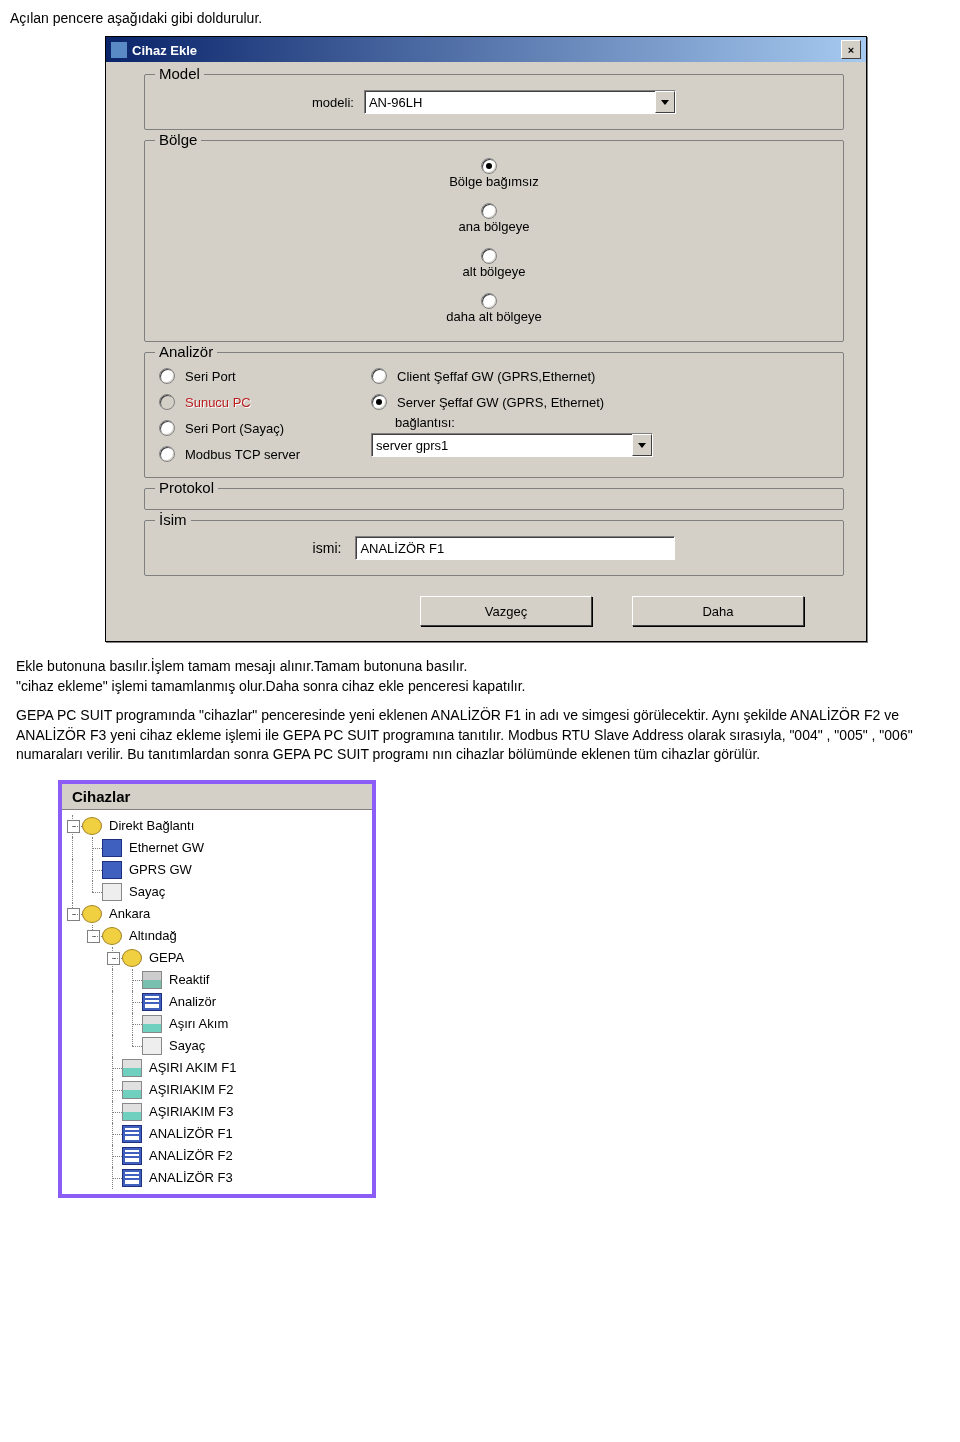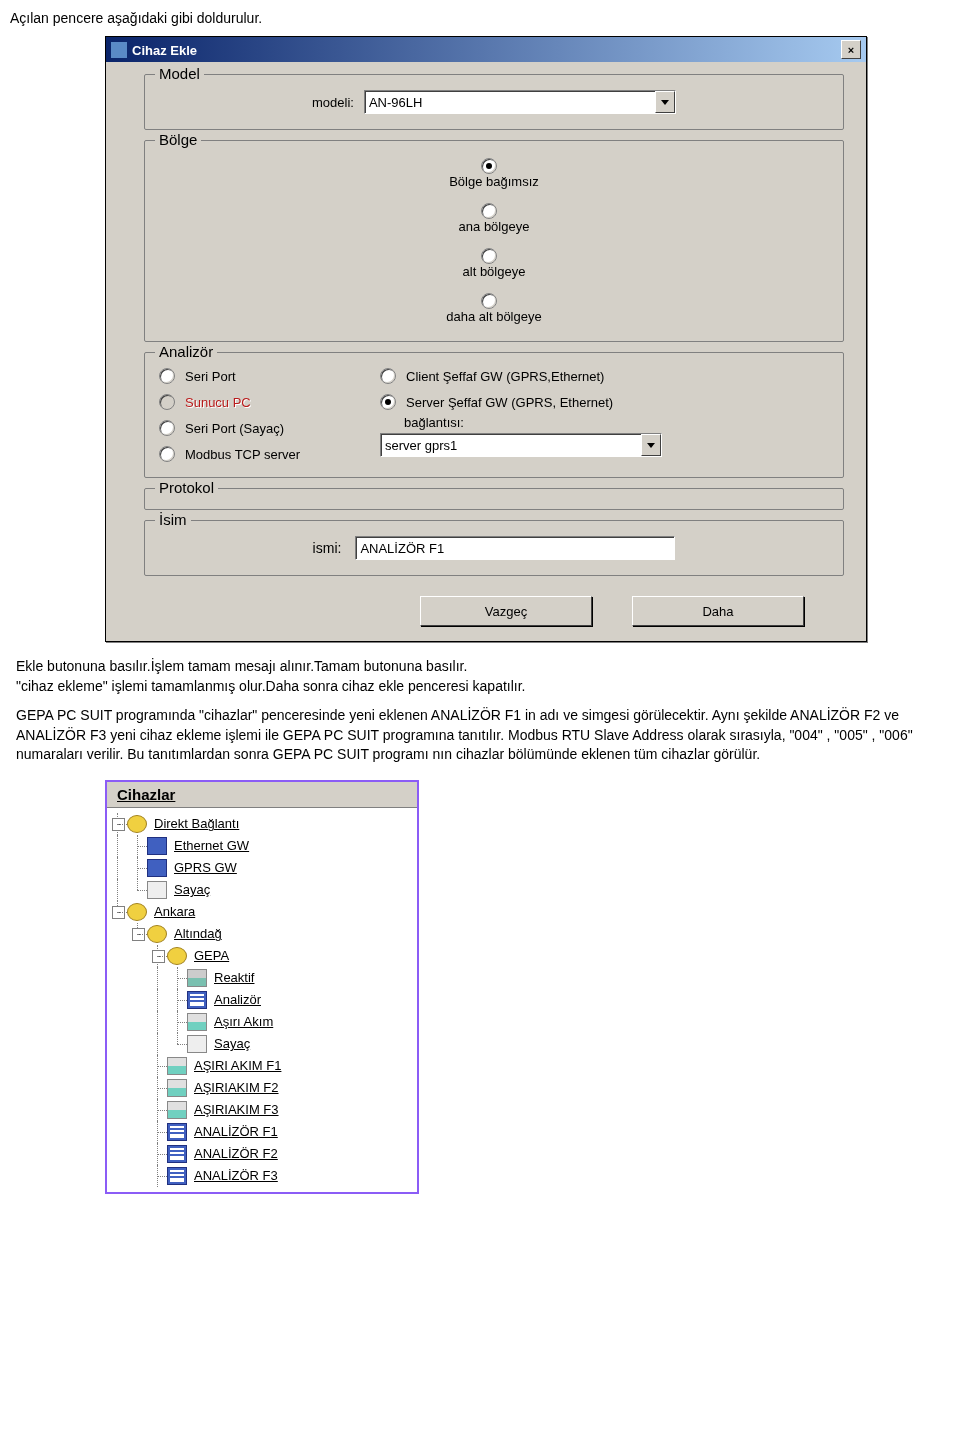--- a/index.html
+++ b/index.html
@@ -156,21 +156,21 @@
 }
 .radio-label.disabled {
   color: #b91c1c;
   text-shadow: 1px 1px 0 #fff;
 }
 .bolge-fieldset .radio-row {
   padding: 7px 0;
 }
 .baglanti-grid {
   display: flex;
-  gap: 21px;
+  gap: 12px;
 }
 .baglanti-left {
   flex: 0 0 200px;
 }
 .baglanti-right {
   flex: 1;
 }
 .baglanti-row {
   display: flex;
   align-items: center;
@@ -277,23 +277,22 @@
 }
 .body-text {
   margin: 15px 6px;
   line-height: 1.4;
 }
 
 
 .tree-panel {
   width: 310px;
   background: #fff;
-  border: 2px solid #8b5cf6;
-  margin-left: 95px;
-  text-decoration: underline;
+  border: 4px solid #8b5cf6;
+  margin-left: 48px;
 }
 .tree-header {
   background: #d4d0c8;
   border-bottom: 1px solid #808080;
   padding: 4px 10px;
   font-weight: bold;
   font-size: 15px;
 }
 .tree-body {
   background: #fff;

